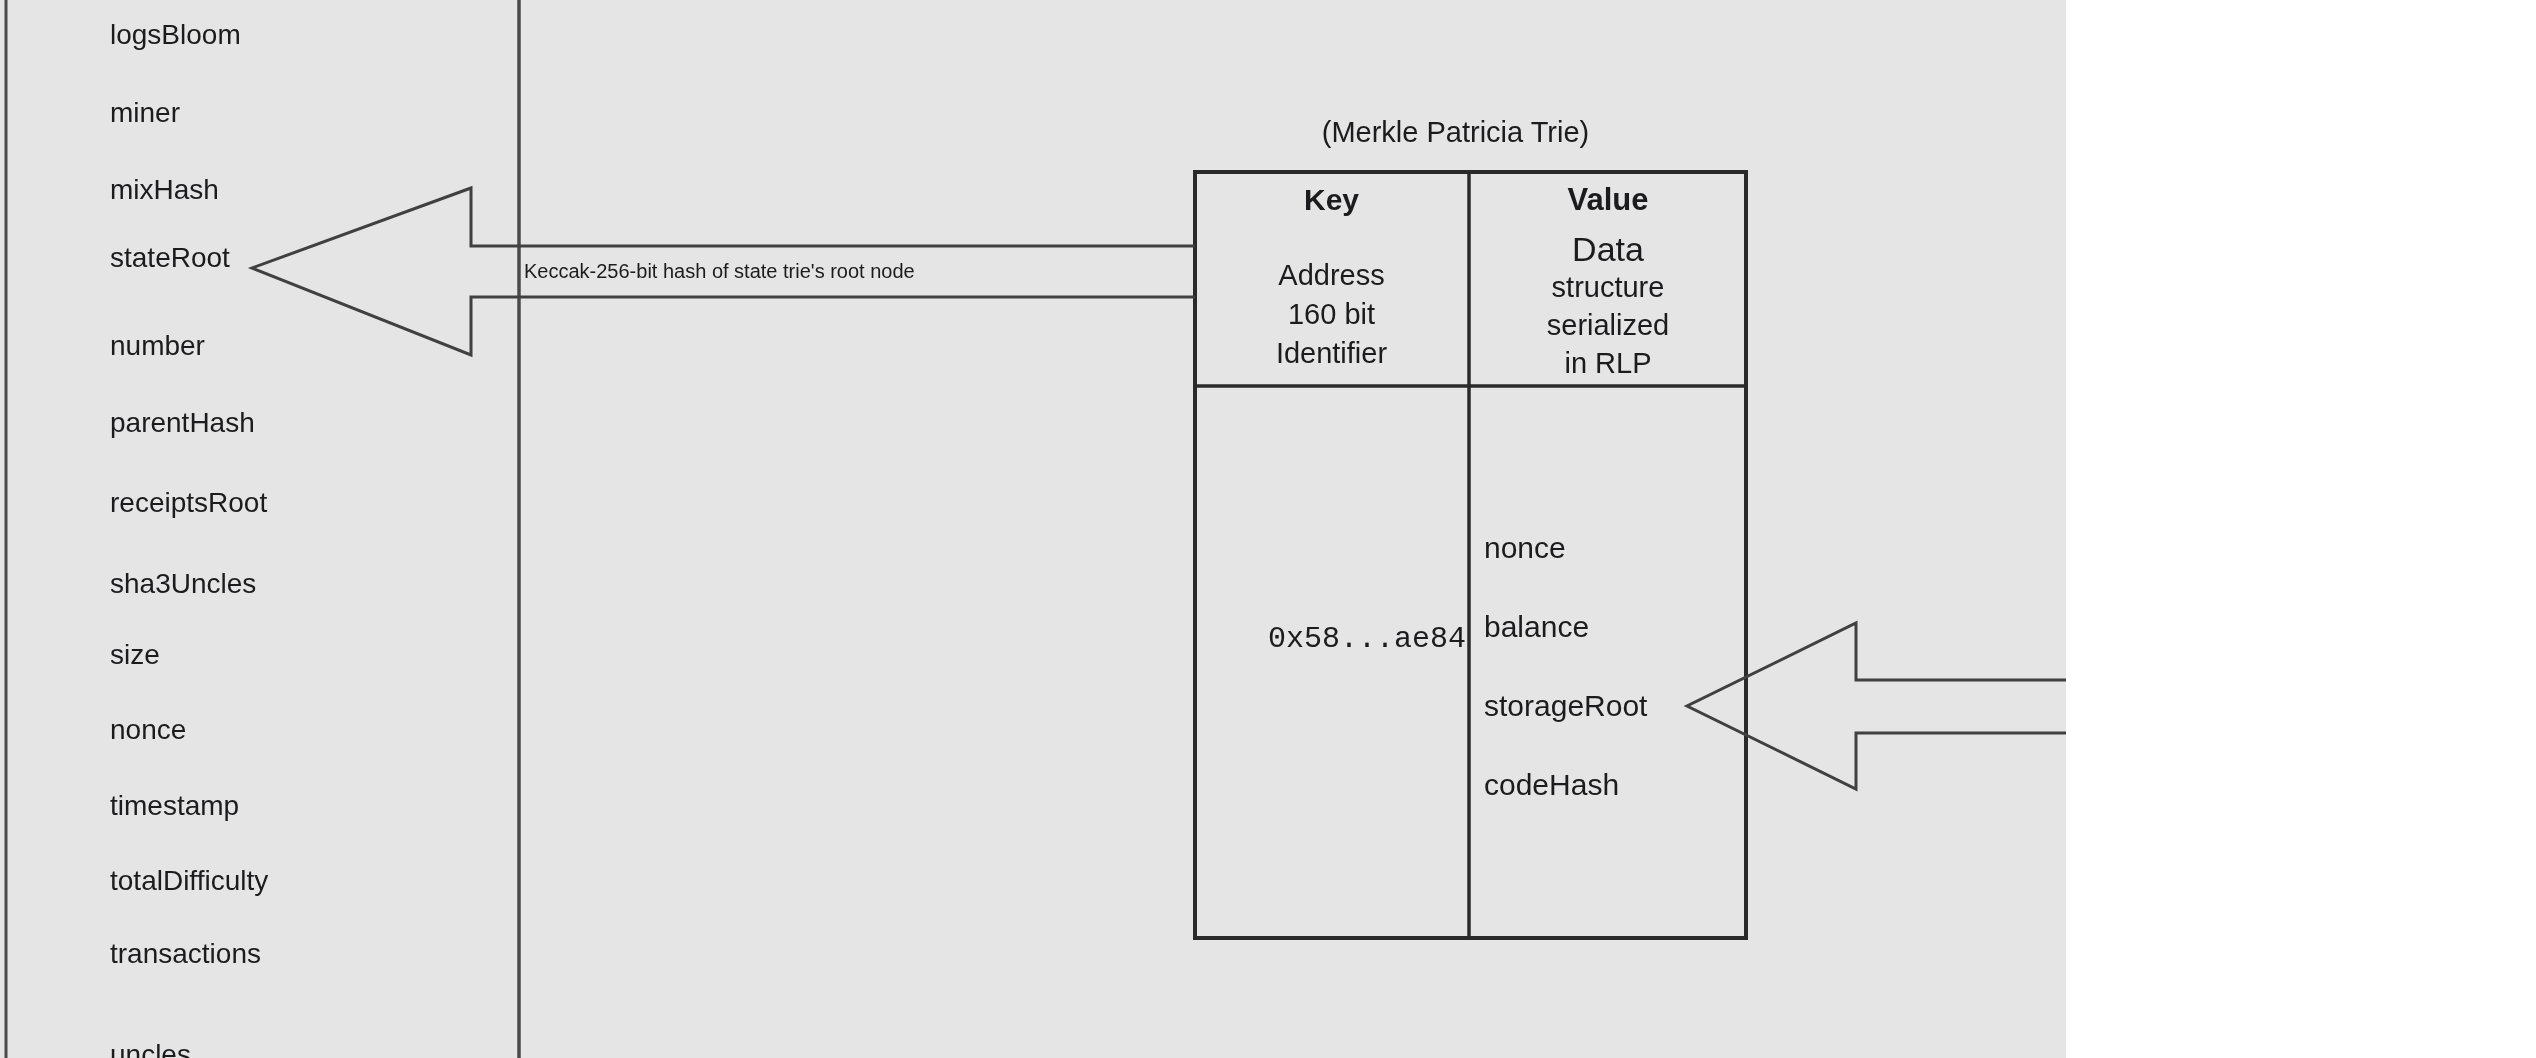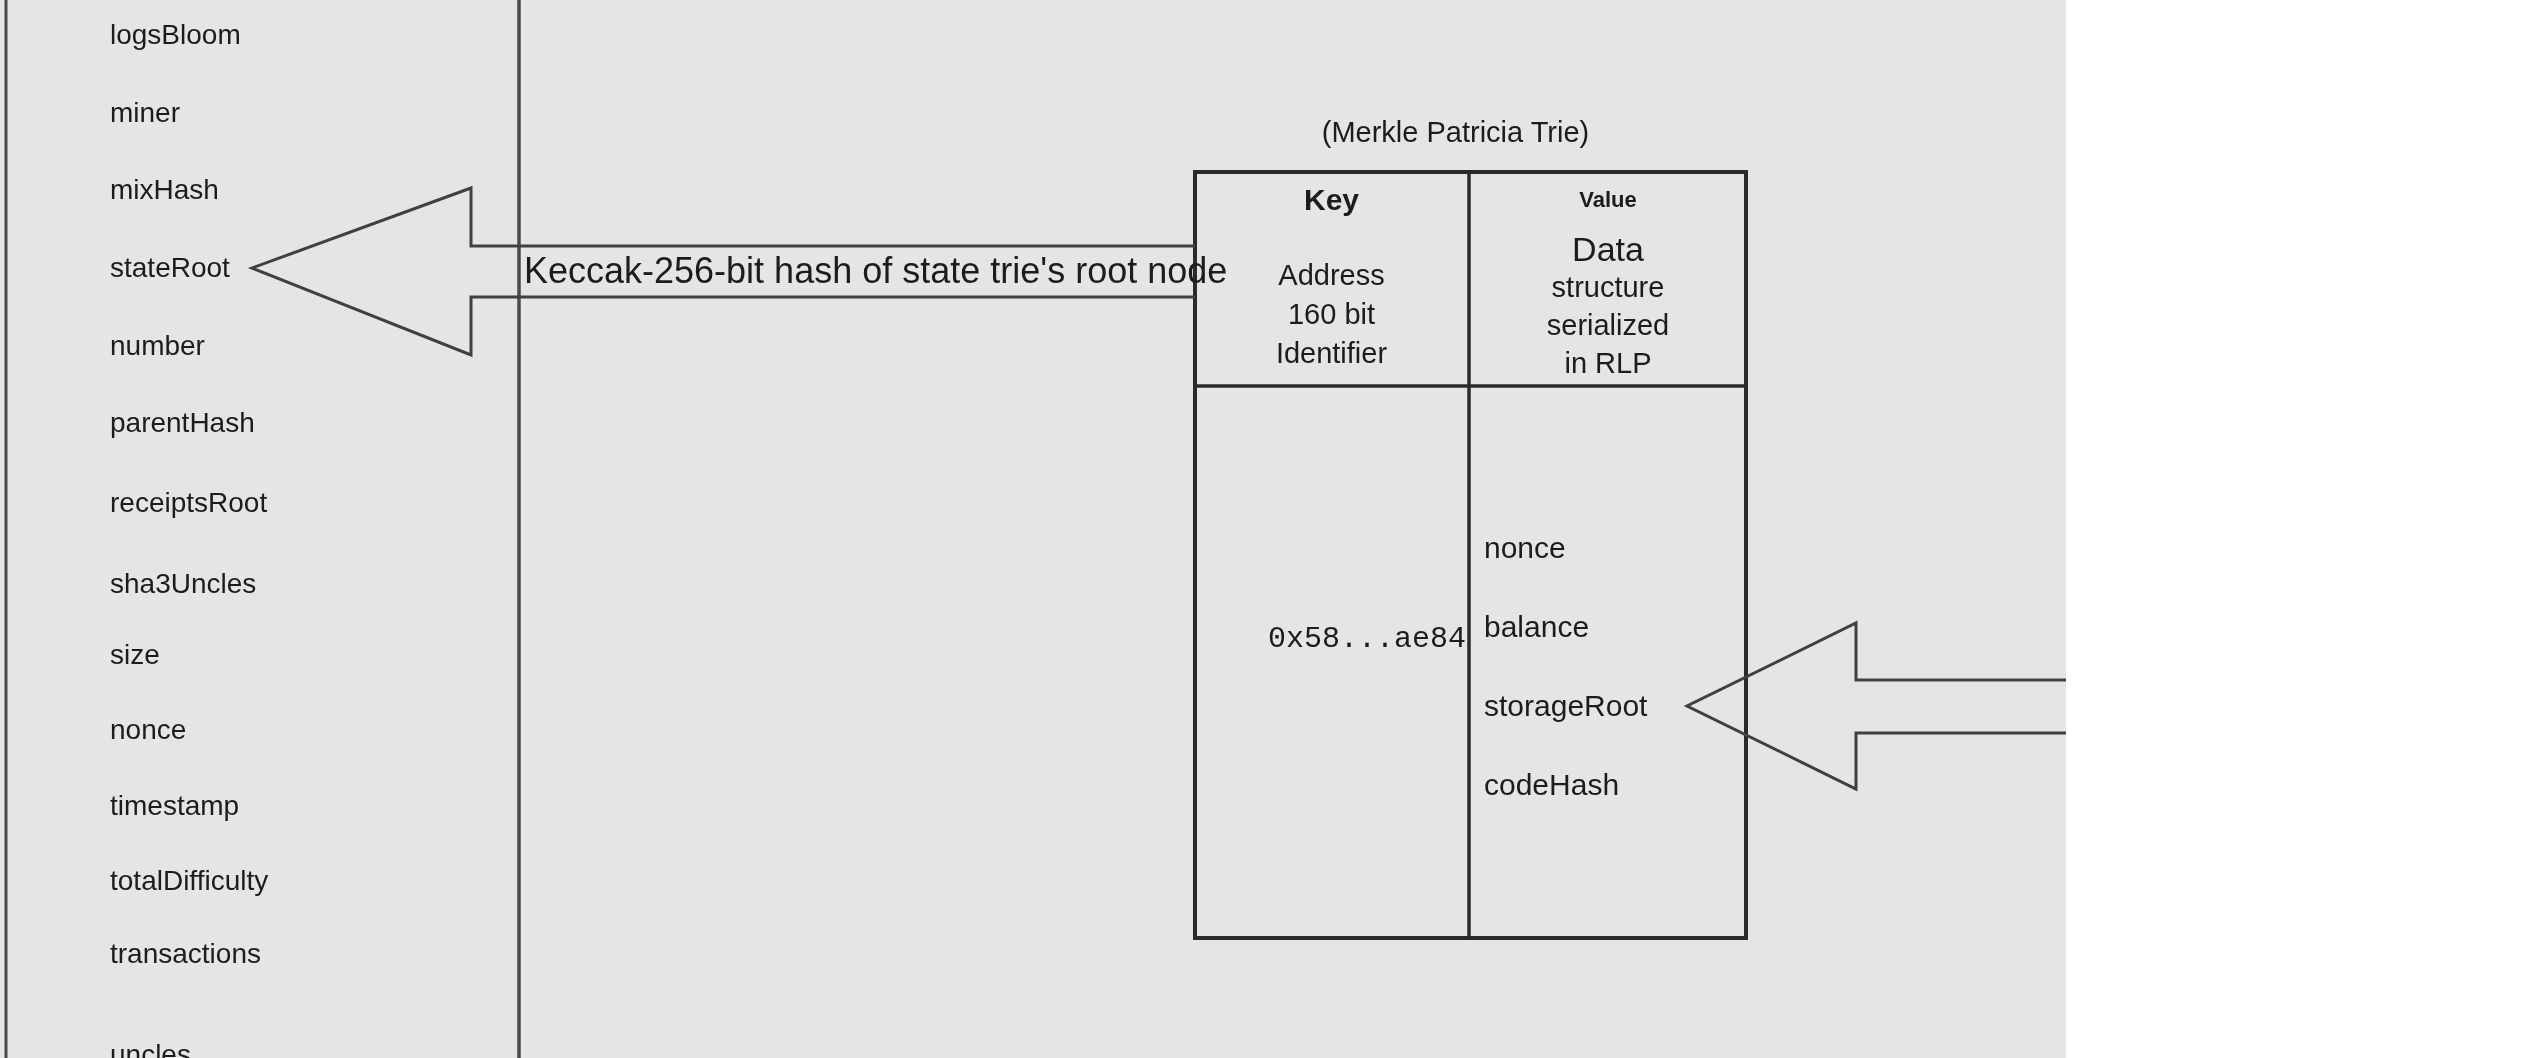--- a/index.html
+++ b/index.html
@@ -24,21 +24,21 @@
     white-space: nowrap;
     font-size: 28px;
     line-height: 36px;
     color: #1c1c1e;
   }
   .field-item { left: 110px; }
   .tbl-center { text-align: center; white-space: normal; }
   .bold { font-weight: bold; }
   .mono { font-family: "Liberation Mono", "DejaVu Sans Mono", monospace; text-align: right; }
   .cell-list-item { left: 1484px; font-size: 30px; }
-  .arrow-label { font-size: 36px; text-align: center; }
+  .arrow-label { font-size: 20px; text-align: center; }
 </style>
 </head>
 <body>
 
 <div class="canvas">
 
   <svg class="lines-svg" viewBox="0 0 2536 1058" xmlns="http://www.w3.org/2000/svg">
 
     <line x1="6" y1="0" x2="6" y2="1058" stroke="#4a4a4a" stroke-width="3"></line>
 
@@ -52,39 +52,39 @@
 
     <path d="M 1195 246 L 471 246 L 471 188 L 252 268 L 471 355 L 471 297 L 1195 297" fill="none" stroke="#404040" stroke-width="3"></path>
 
     <path d="M 2536 680 L 1856 680 L 1856 623 L 1687 706 L 1856 789 L 1856 733 L 2536 733" fill="none" stroke="#404040" stroke-width="3"></path>
   </svg>
 
   <div>
     <div class="txt field-item" style="top:17px">logsBloom</div>
     <div class="txt field-item" style="top:95px">miner</div>
     <div class="txt field-item" style="top:172px">mixHash</div>
-    <div class="txt field-item" style="top:250px">stateRoot</div>
+    <div class="txt field-item" style="top:240px">stateRoot</div>
     <div class="txt field-item" style="top:328px">number</div>
     <div class="txt field-item" style="top:405px">parentHash</div>
     <div class="txt field-item" style="top:485px">receiptsRoot</div>
     <div class="txt field-item" style="top:566px">sha3Uncles</div>
     <div class="txt field-item" style="top:637px">size</div>
     <div class="txt field-item" style="top:712px">nonce</div>
     <div class="txt field-item" style="top:788px">timestamp</div>
     <div class="txt field-item" style="top:863px">totalDifficulty</div>
     <div class="txt field-item" style="top:936px">transactions</div>
     <div class="txt field-item" style="top:1037px">uncles</div>
   </div>
 
   <div class="txt arrow-label" style="left:524px; top:254px; line-height:34px">Keccak-256-bit hash of state trie's root node</div>
 
   <div class="txt tbl-center" style="left:1193px; top:114px; width:525px; font-size:29px">(Merkle Patricia Trie)</div>
 
   <div class="txt bold tbl-center" style="left:1197px; top:182px; width:269px; font-size:30px">Key</div>
-  <div class="txt bold tbl-center" style="left:1472px; top:182px; width:272px; font-size:22px">Value</div>
+  <div class="txt bold tbl-center" style="left:1472px; top:182px; width:272px; font-size:31px">Value</div>
 
   <div>
     <div class="txt tbl-center" style="left:1197px; top:256px; width:269px; font-size:29px; line-height:39px">Address</div>
     <div class="txt tbl-center" style="left:1197px; top:295px; width:269px; font-size:29px; line-height:39px">160 bit</div>
     <div class="txt tbl-center" style="left:1197px; top:334px; width:269px; font-size:29px; line-height:39px">Identifier</div>
   </div>
   <div>
     <div class="txt tbl-center" style="left:1472px; top:230px; width:272px; font-size:34px; line-height:38px">Data</div>
     <div class="txt tbl-center" style="left:1472px; top:268px; width:272px; font-size:29px; line-height:38px">structure</div>
     <div class="txt tbl-center" style="left:1472px; top:306px; width:272px; font-size:29px; line-height:38px">serialized</div>

